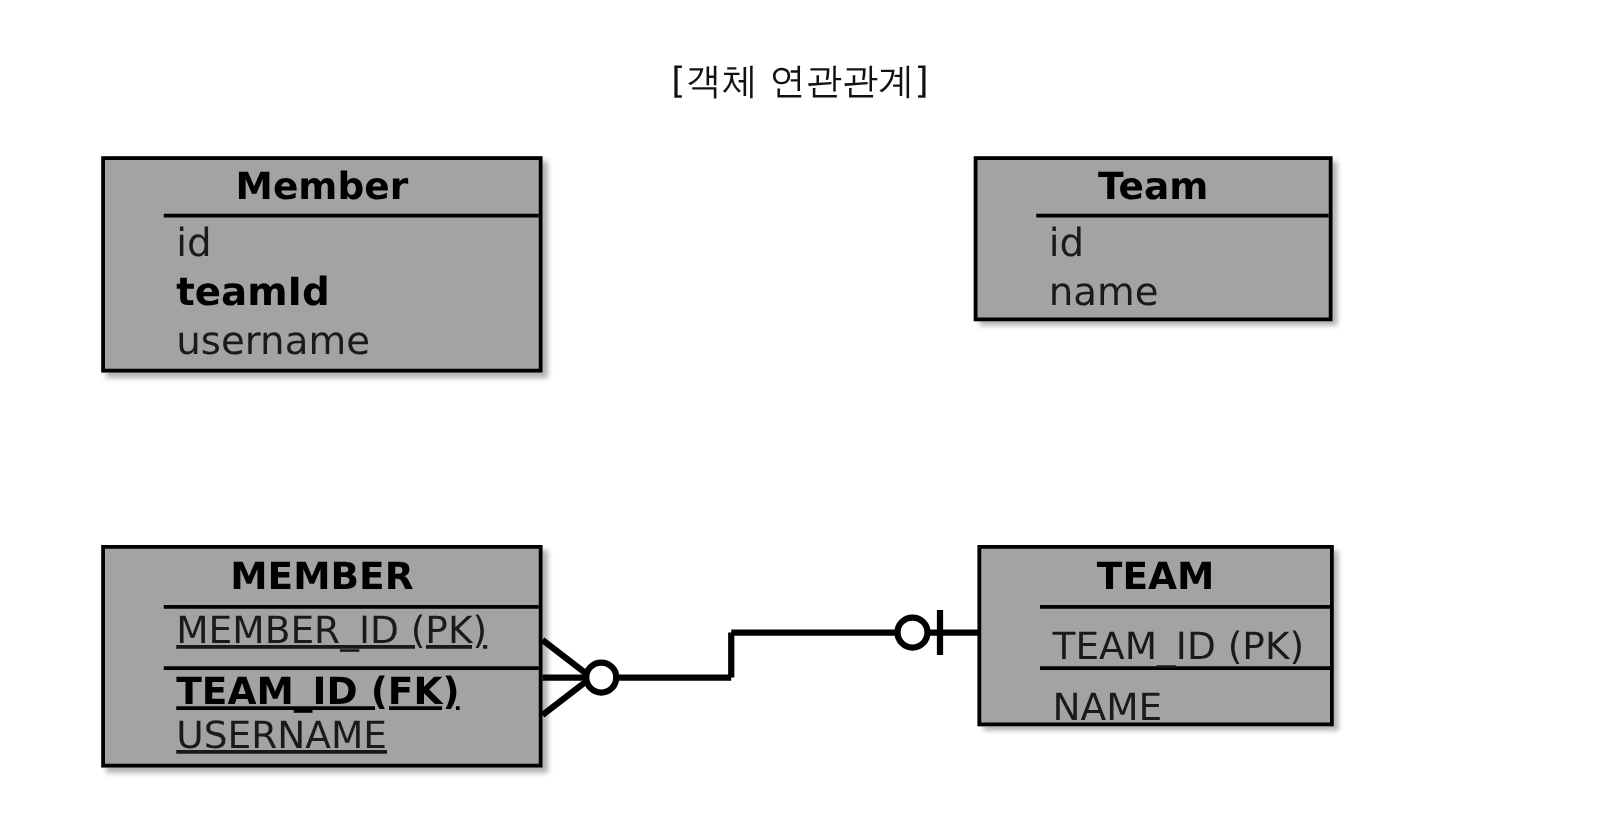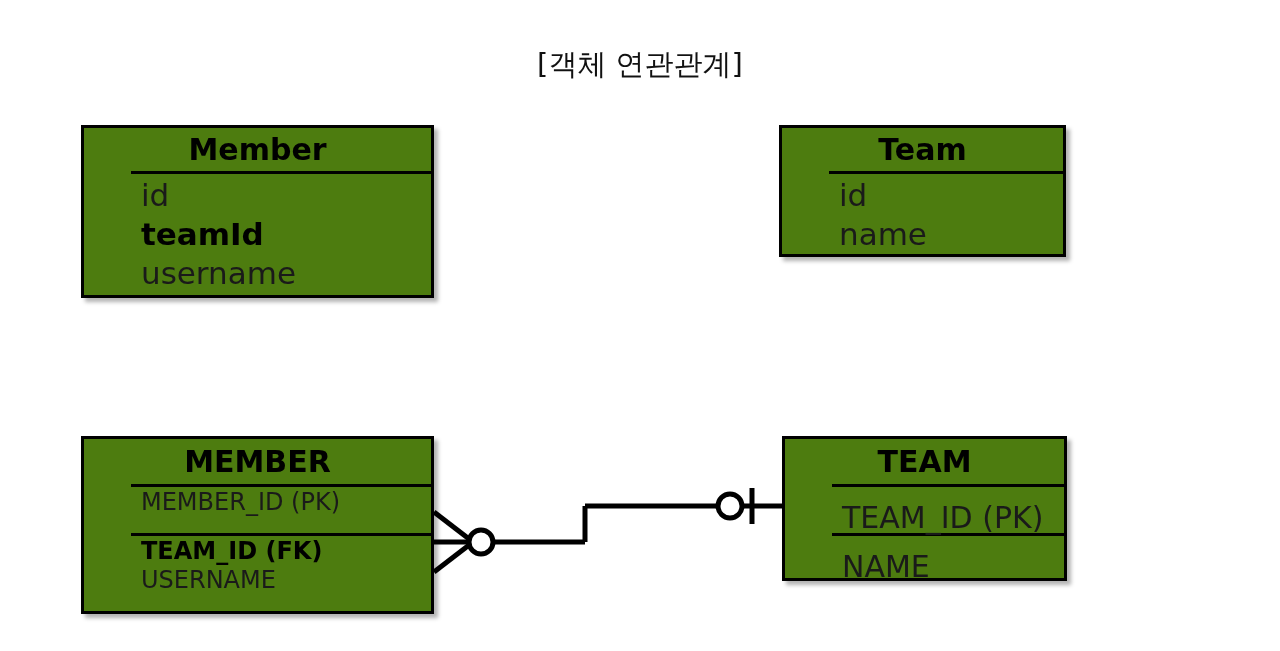--- a/index.html
+++ b/index.html
@@ -35,21 +35,21 @@
     color: #111111;
     white-space: nowrap;
   }
   #title-object   { top: 45px; }
   #title-table    { top: 365px; }
 
   
   .entity-box {
     position: absolute;
     box-sizing: border-box;
-    background: #4d7c0f;
+    background: #a3a3a3;
     border: 3px solid #000000;
     box-shadow: 4px 4px 4px rgba(0,0,0,0.30);
   }
   .entity-header {
     box-sizing: border-box;
     text-align: center;
     font-weight: bold;
     color: #000000;
     line-height: 1;
     display: flex;
@@ -98,21 +98,21 @@
   #box-member-table {
     left: 81px; top: 436px; width: 353px; height: 178px;
   }
   #box-member-table .entity-header {
     height: 45px;
     font-size: 30px;
   }
   #box-member-table .entity-section { padding-top: 3px; }
   #box-member-table .section-pk { height: 49px; }
   #box-member-table .section-cols { height: 81px; }
-  #box-member-table .field-row { font-size: 24px; padding-bottom: 5px; }
+  #box-member-table .field-row { font-size: 30px; padding-bottom: 5px; text-decoration: underline; }
 
   #box-team-table {
     left: 782px; top: 436px; width: 285px; height: 145px;
   }
   #box-team-table .entity-header {
     height: 45px;
     font-size: 30px;
   }
   #box-team-table .entity-section { padding-top: 16px; }
   #box-team-table .section-pk { height: 49px; }

